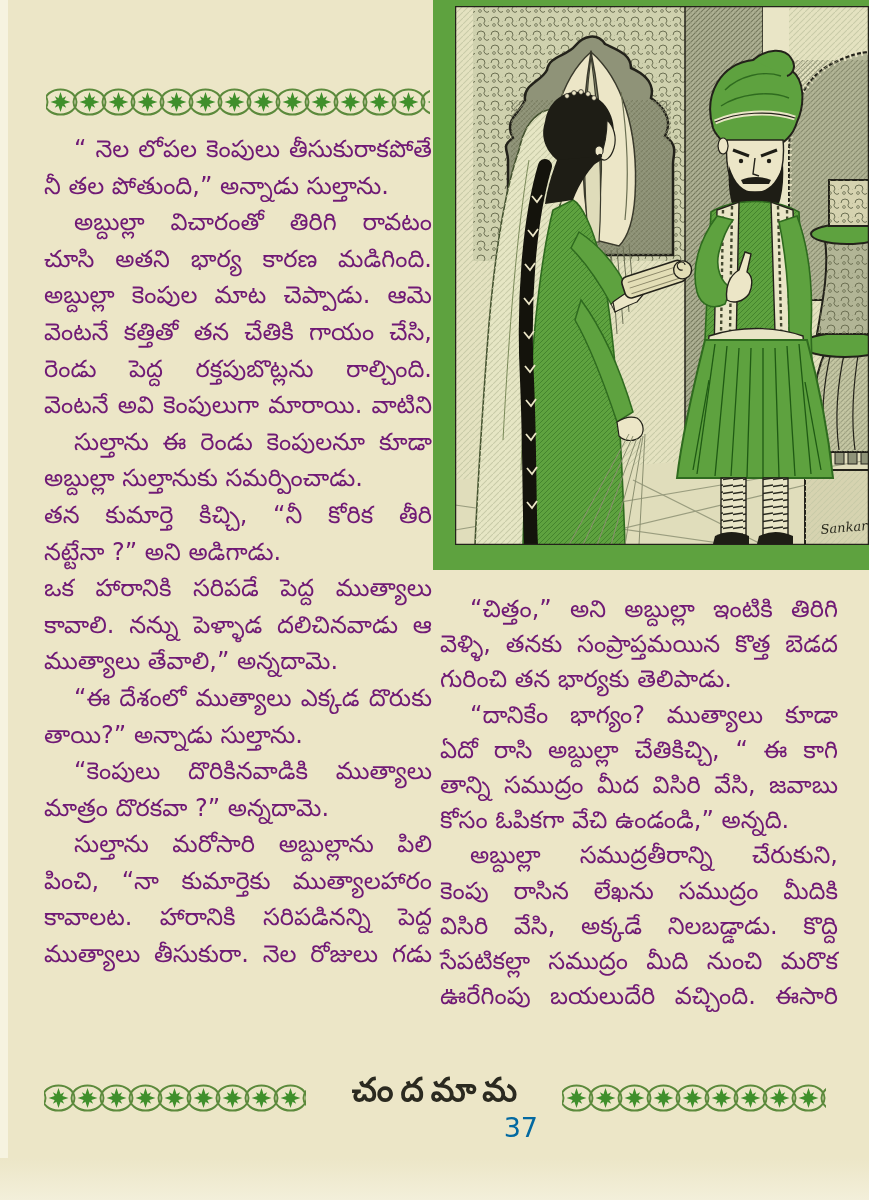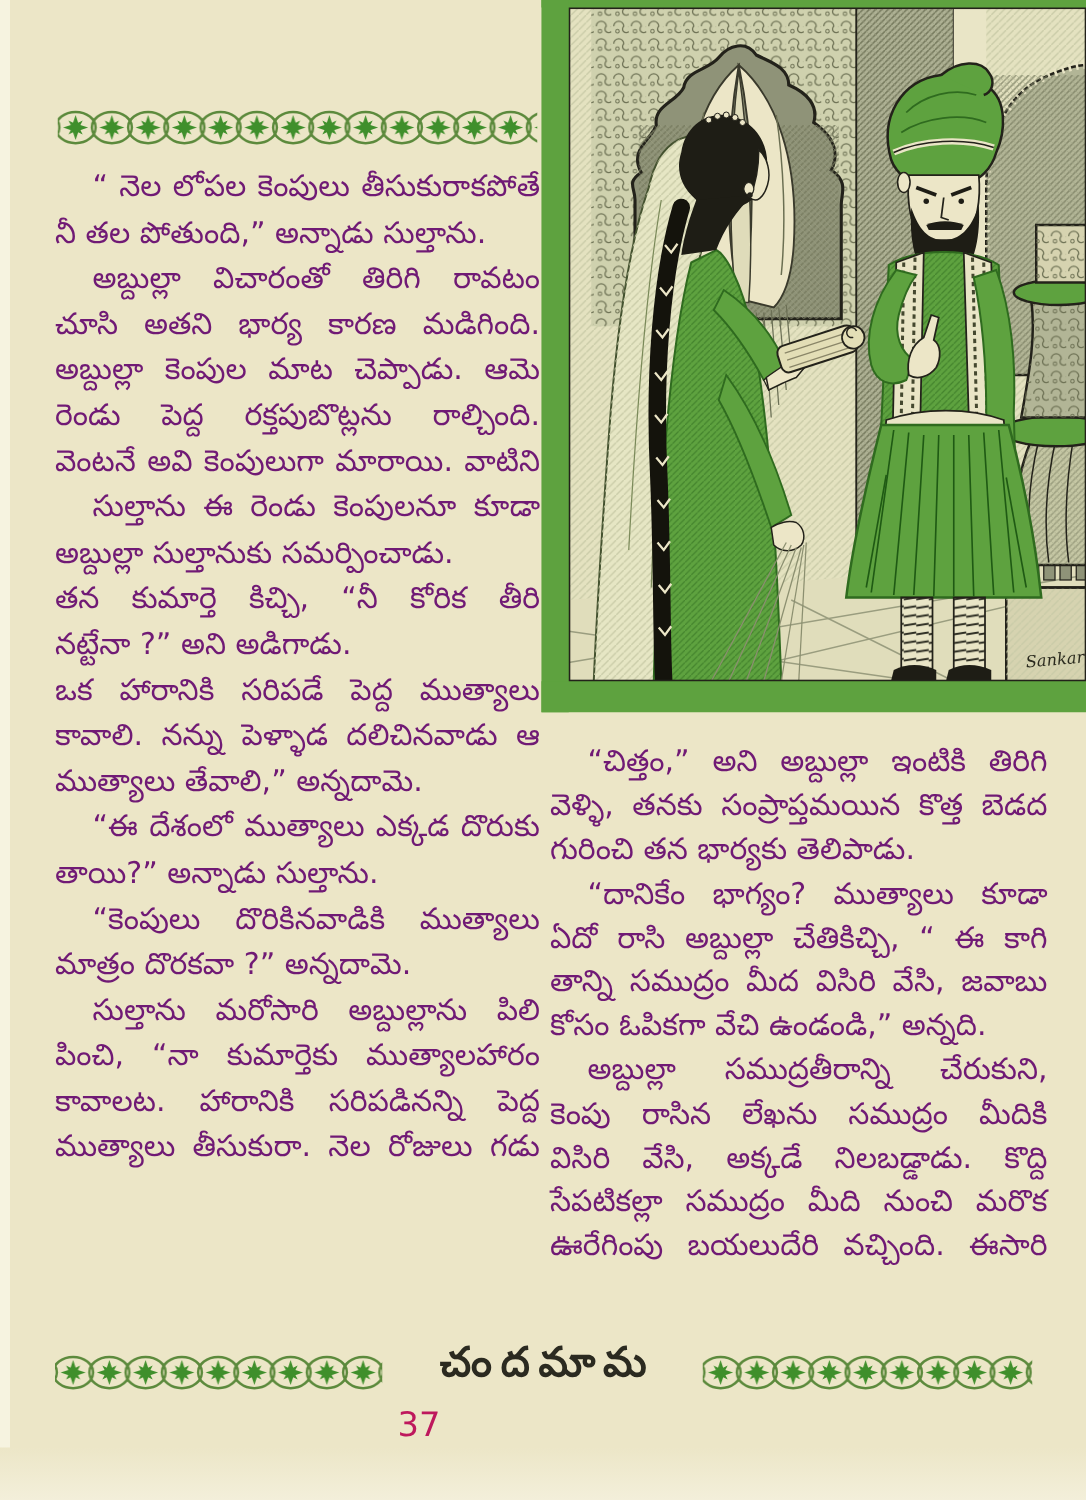--- a/index.html
+++ b/index.html
@@ -37,22 +37,22 @@
   .footer-title{
     position:absolute;left:318px;top:1072px;width:240px;
     text-align:center;
     font-size:33px;letter-spacing:7px;
     color:#2b2a20;font-weight:bold;font-family:Liberation Serif, serif;
   }
   .footer-orn-left{left:44px;top:1080px;}
   .footer-orn-right{left:562px;top:1080px;}
   .page-number{
     position:absolute;left:318px;top:1112px;width:220px;
-    text-align:left;
-    font-size:27px;color:#be185d;margin-top:13px;
+    text-align:right;
+    font-size:27px;color:#0369a1;
   }
 </style>
 </head>
 <body>
 
 <div class="page">
 
   <svg width="0" height="0" style="position:absolute" aria-hidden="true">
     <defs>
       <pattern id="chainpat" width="29" height="36" patternUnits="userSpaceOnUse">
@@ -337,20 +337,21 @@
     <rect x="0" y="0" width="22" height="570" fill="#5ea23f"></rect>
     <rect x="0" y="545" width="436" height="25" fill="#5ea23f"></rect>
   </svg>
 
   <div class="col left">
       <div class="line indent">“ నెల లోపల కెంపులు తీసుకురాకపోతే</div>
       <div class="line end">నీ తల పోతుంది,” అన్నాడు సుల్తాను.</div>
       <div class="line indent">అబ్దుల్లా విచారంతో తిరిగి రావటం</div>
       <div class="line">చూసి అతని భార్య కారణ మడిగింది.</div>
       <div class="line">అబ్దుల్లా కెంపుల మాట చెప్పాడు. ఆమె</div>
+      <div class="line">వెంటనే కత్తితో తన చేతికి గాయం చేసి,</div>
       <div class="line">రెండు పెద్ద రక్తపుబొట్లను రాల్చింది.</div>
       <div class="line">వెంటనే అవి కెంపులుగా మారాయి. వాటిని</div>
       <div class="line indent">సుల్తాను ఈ రెండు కెంపులనూ కూడా</div>
       <div class="line end">అబ్దుల్లా సుల్తానుకు సమర్పించాడు.</div>
       <div class="line">తన కుమార్తె కిచ్చి, “నీ కోరిక తీరి</div>
       <div class="line end">నట్టేనా ?” అని అడిగాడు.</div>
       <div class="line">ఒక హారానికి సరిపడే పెద్ద ముత్యాలు</div>
       <div class="line">కావాలి. నన్ను పెళ్ళాడ దలిచినవాడు ఆ</div>
       <div class="line end">ముత్యాలు తేవాలి,” అన్నదామె.</div>
       <div class="line indent">“ఈ దేశంలో ముత్యాలు ఎక్కడ దొరుకు</div>

